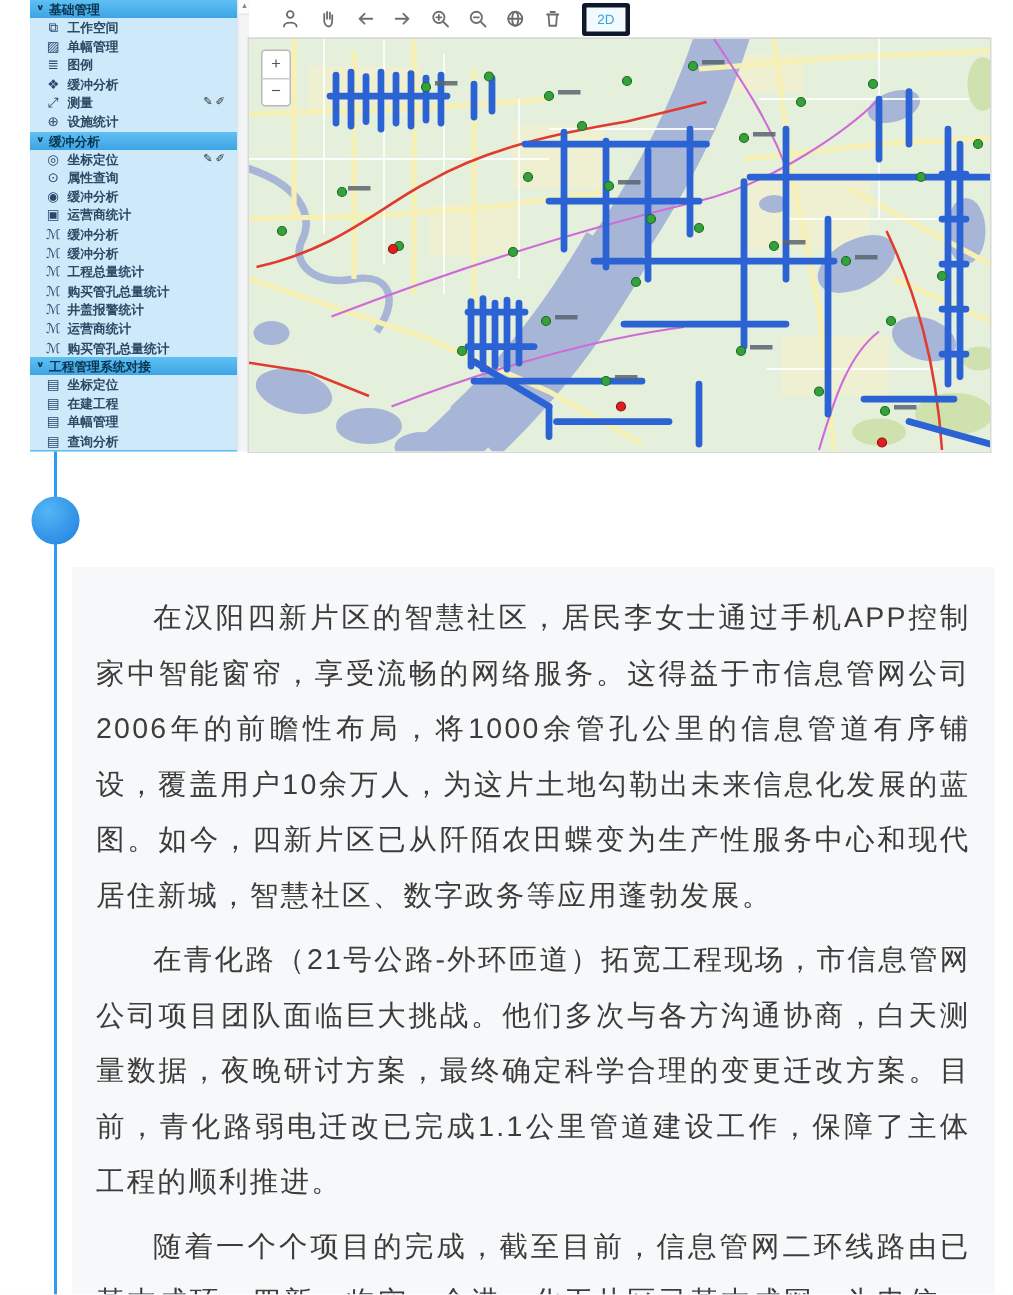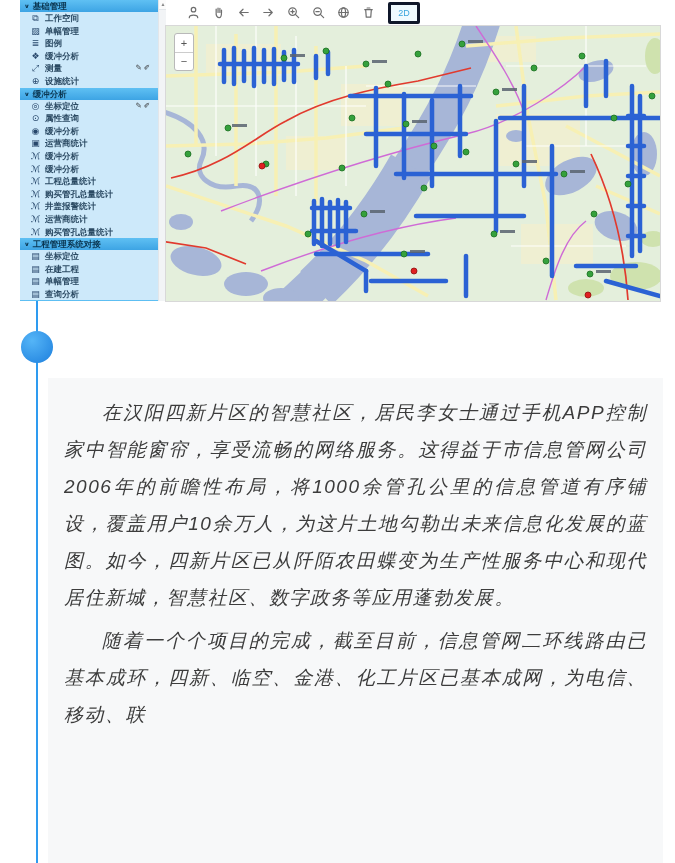--- a/index.html
+++ b/index.html
@@ -43,21 +43,21 @@
 
   
   .vline{position:absolute;left:36px;top:301px;width:2px;height:562px;background:#2e9bf0;}
   .tdot{position:absolute;left:21px;top:331px;width:32px;height:32px;border-radius:50%;
     background:radial-gradient(circle at 35% 30%,#55b5f7,#1d7fdd);}
 
   
   .article{position:absolute;left:48px;top:378px;right:12px;bottom:0;background:#f7f8f9;
     padding:16px 16px 0 16px;box-sizing:border-box;overflow:hidden;}
   .article p{margin:0 0 6px 0;font-size:19px;line-height:37px;letter-spacing:1.5px;
-    color:#3c3c3c;text-align:justify;text-indent:2em;font-style:italic;}
+    color:#3c3c3c;text-align:justify;text-indent:2em;}
 </style>
 </head>
 <body>
 
 <div class="page">
 
   <div class="app">
 
     <div class="sidebar">
         <div class="sb-header">
@@ -400,15 +400,16 @@
         </g>
       </svg>
     </div>
   </div>
 
   <div class="vline"></div>
   <div class="tdot"></div>
 
   <div class="article">
     <p>在汉阳四新片区的智慧社区，居民李女士通过手机APP控制家中智能窗帘，享受流畅的网络服务。这得益于市信息管网公司2006年的前瞻性布局，将1000余管孔公里的信息管道有序铺设，覆盖用户10余万人，为这片土地勾勒出未来信息化发展的蓝图。如今，四新片区已从阡陌农田蝶变为生产性服务中心和现代居住新城，智慧社区、数字政务等应用蓬勃发展。</p>
+    <p>在青化路（21号公路-外环匝道）拓宽工程现场，市信息管网公司项目团队面临巨大挑战。他们多次与各方沟通协商，白天测量数据，夜晚研讨方案，最终确定科学合理的变更迁改方案。目前，青化路弱电迁改已完成1.1公里管道建设工作，保障了主体工程的顺利推进。</p>
     <p>随着一个个项目的完成，截至目前，信息管网二环线路由已基本成环，四新、临空、金港、化工片区已基本成网，为电信、移动、联</p>
   </div>
 </div>
 
 </body></html>

